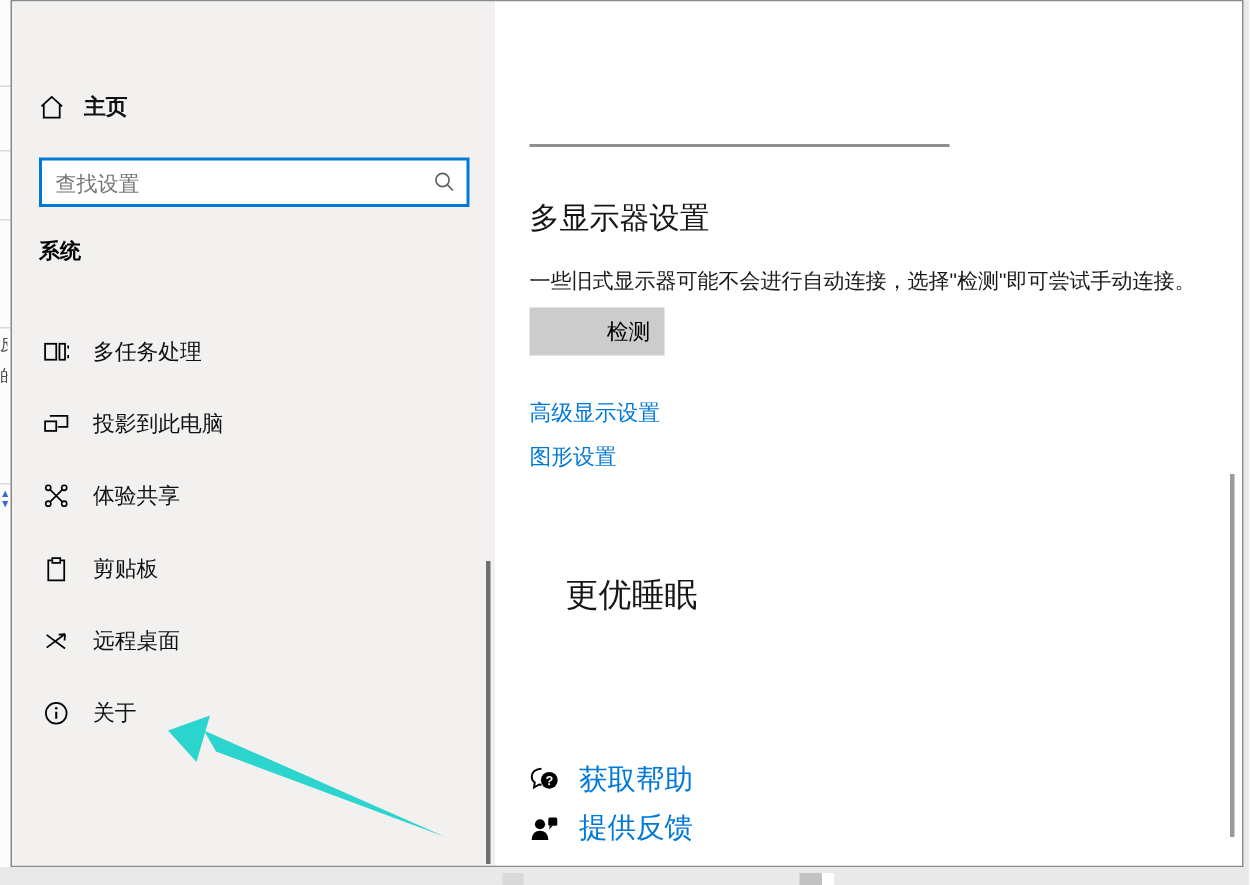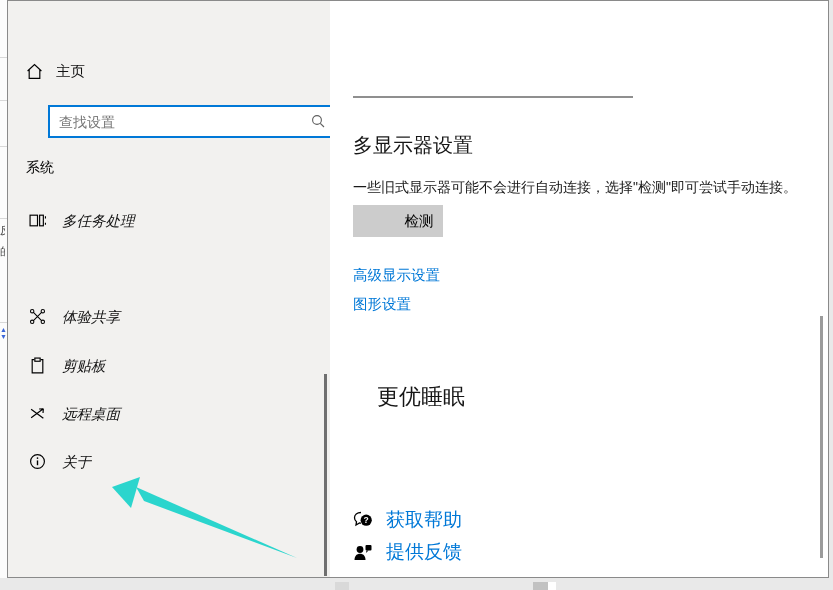--- a/index.html
+++ b/index.html
@@ -20,31 +20,31 @@
   
   .back-btn{position:absolute;left:16px;top:5px;width:28px;height:24px;background:none;border:none;padding:0;cursor:pointer;}
   .app-title{position:absolute;left:65px;top:9px;font-size:13px;color:#000;}
   .win-controls{position:absolute;right:2px;top:0;display:flex;}
   .win-controls button{width:45px;height:30px;background:none;border:none;display:flex;align-items:center;justify-content:center;padding:0;cursor:pointer;}
   .ico-min{width:11px;height:1px;background:#222;}
   .ico-max{width:9px;height:9px;border:1px solid #222;}
 
   
   .sidebar{position:absolute;left:0;top:0;width:322px;height:576px;background:#f2f1ef;}
-  .home-row{position:absolute;left:18px;top:61px;display:flex;align-items:center;gap:13px;cursor:pointer;}
+  .home-row{position:absolute;left:18px;top:61px;display:flex;align-items:center;gap:13px;cursor:pointer;font-weight:bold;}
   .home-row .lbl{font-size:14.5px;color:#111;}
-  .searchbox{position:absolute;left:18px;top:104px;width:283px;height:29px;border:2px solid #0078d7;background:#fff;margin-left:22px;}
+  .searchbox{position:absolute;left:18px;top:104px;width:283px;height:29px;border:2px solid #0078d7;background:#fff;}
   .searchbox input{position:absolute;left:0;top:0;width:100%;height:100%;border:none;outline:none;
                    padding:0 28px 0 9px;box-sizing:border-box;font-size:14px;color:#333;background:transparent;
                    font-family:"Liberation Sans","DejaVu Sans",sans-serif;}
   .searchbox input::placeholder{color:#767676;opacity:1;}
   .searchbox .mag{position:absolute;right:7px;top:6px;}
-  .section-label{position:absolute;left:18px;top:158px;font-size:14px;font-weight:400;color:#000;}
-  .nav-item{position:absolute;left:0;width:322px;height:44px;display:flex;padding-left:21px;
-            box-sizing:border-box;gap:16px;cursor:pointer;font-style:italic;}
+  .section-label{position:absolute;left:18px;top:158px;font-size:14px;font-weight:700;color:#000;}
+  .nav-item{position:absolute;left:0;width:322px;height:44px;display:flex;align-items:center;padding-left:21px;
+            box-sizing:border-box;gap:16px;cursor:pointer;}
   .nav-item .nlabel{font-size:14.5px;color:#111;}
   .nav-item svg{flex:0 0 auto;}
   .sb-scroll{position:absolute;left:316px;top:373px;width:3px;height:202px;background:#6f6f6f;}
 
   
   .main{position:absolute;left:322px;top:0;width:498px;height:576px;background:#fff;}
   .page-title{position:absolute;left:23px;top:44px;font-size:29px;font-weight:400;color:#000;margin:0;}
   .title-underline{position:absolute;left:23px;top:95px;width:280px;height:2px;background:#8f8f8f;}
   .sec-heading{position:absolute;left:23px;font-size:20px;font-weight:400;color:#161616;margin:0;font-family:Liberation Serif, serif;}
   .sec-heading.big{font-size:22px;margin-left:24px;}
@@ -122,20 +122,27 @@
 
       <div class="nav-item" style="top:211px">
         <svg width="17" height="17" viewBox="0 0 16 16">
           <rect x="1" y="3" width="7" height="10" stroke="#000" stroke-width="1.1" fill="none"></rect>
           <rect x="10" y="3" width="3.5" height="10" stroke="#000" stroke-width="1.1" fill="none"></rect>
           <path d="M15.5 4 v2 M15.5 10 v2" stroke="#000" stroke-width="1.1"></path>
         </svg>
         <span class="nlabel">多任务处理</span>
       </div>
 
+      <div class="nav-item" style="top:259px">
+        <svg width="17" height="17" viewBox="0 0 16 16">
+          <path d="M4 3 H15 V10 H9" stroke="#000" stroke-width="1.1" fill="none"></path>
+          <rect x="1" y="6.5" width="7" height="6" stroke="#000" stroke-width="1.1" fill="none"></rect>
+        </svg>
+        <span class="nlabel">投影到此电脑</span>
+      </div>
 
       <div class="nav-item" style="top:307px">
         <svg width="17" height="17" viewBox="0 0 16 16">
           <path d="M3.5 3.5 L12.5 12.5 M12.5 3.5 L3.5 12.5" stroke="#000" stroke-width="1" fill="none"></path>
           <circle cx="3" cy="3" r="1.6" fill="#f2f1ef" stroke="#000" stroke-width="1"></circle>
           <circle cx="13" cy="3" r="1.6" fill="#f2f1ef" stroke="#000" stroke-width="1"></circle>
           <circle cx="3" cy="13" r="1.6" fill="#f2f1ef" stroke="#000" stroke-width="1"></circle>
           <circle cx="13" cy="13" r="1.6" fill="#f2f1ef" stroke="#000" stroke-width="1"></circle>
         </svg>
         <span class="nlabel">体验共享</span>

